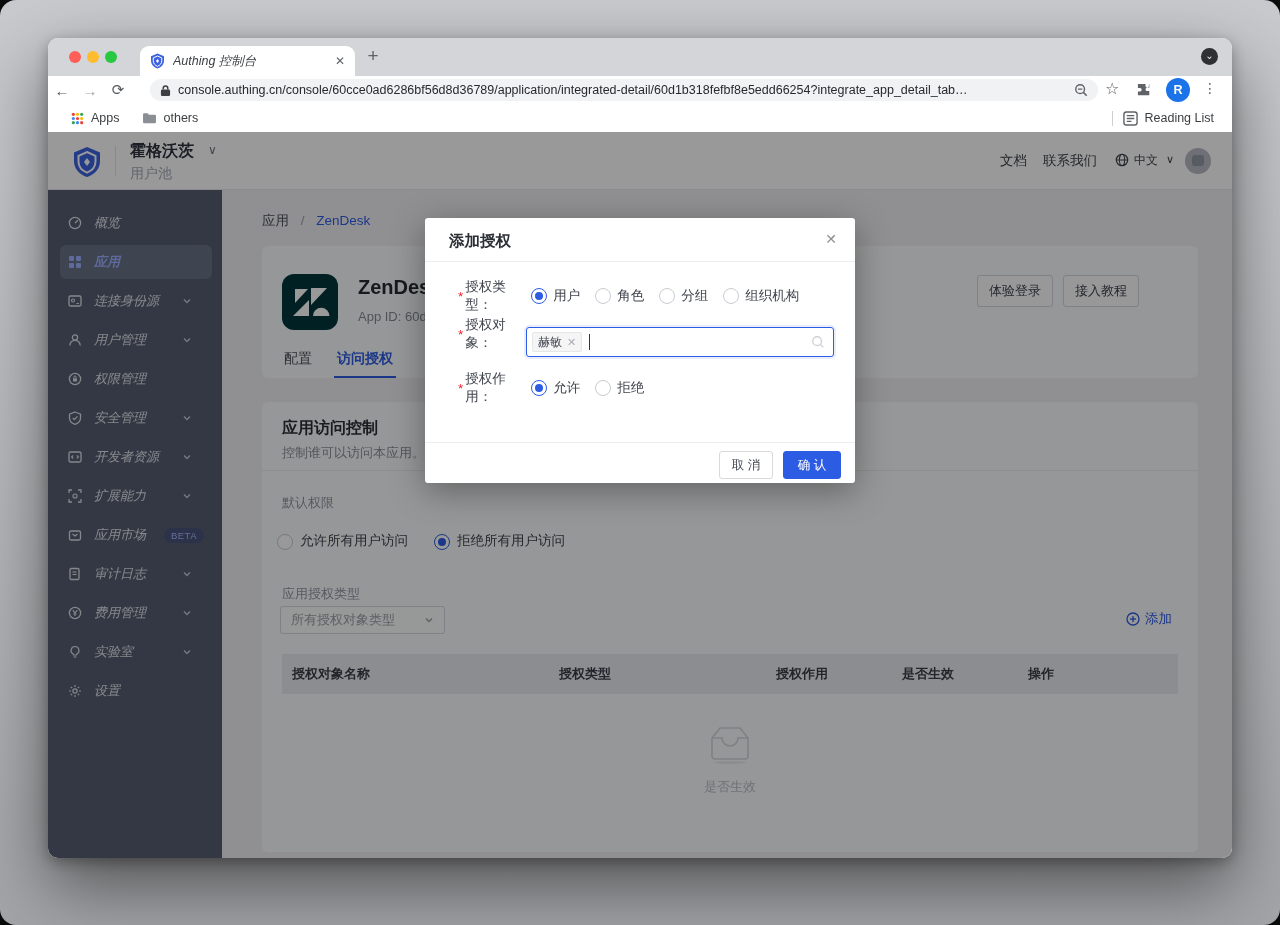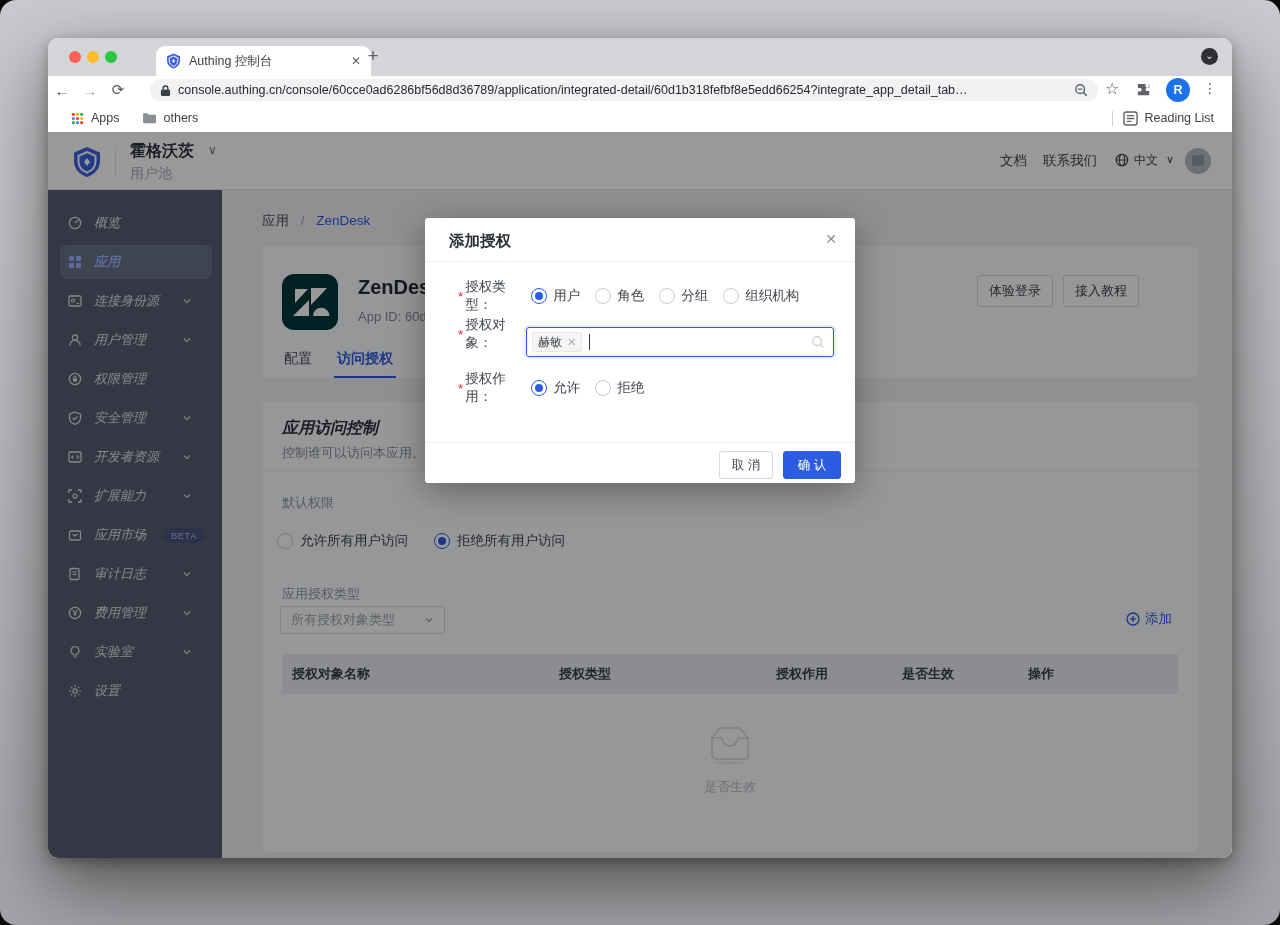--- a/index.html
+++ b/index.html
@@ -6,22 +6,22 @@
   body{width:1280px;height:925px;overflow:hidden;background:#0b0b0c;
        font-family:"Liberation Sans","DejaVu Sans",sans-serif;}
   .abs{position:absolute;}
   #desktop{position:absolute;inset:0;border-radius:16px;
            background:linear-gradient(180deg,#c9cacd 0%,#b4b5b8 55%,#a3a4a7 100%);}
   
   #window{position:absolute;left:48px;top:38px;width:1184px;height:820px;border-radius:10px;
           background:#fff;box-shadow:0 28px 70px rgba(0,0,0,.5),0 4px 14px rgba(0,0,0,.3);overflow:hidden;}
   #tabstrip{position:absolute;left:0;top:0;width:100%;height:38px;background:#d3d5d9;}
   .traffic{position:absolute;top:13px;width:12px;height:12px;border-radius:50%;}
-  #tab{position:absolute;left:108px;top:8px;width:215px;height:30px;background:#fff;
-       border-radius:9px 9px 0 0;display:flex;align-items:center;padding:0 10px;box-sizing:border-box;}
+  #tab{position:absolute;left:92px;top:8px;width:215px;height:30px;background:#fff;
+       border-radius:9px 9px 0 0;display:flex;align-items:center;padding:0 10px;box-sizing:border-box;font-style:italic;}
   #tab .title{font-size:12.5px;color:#3c4043;margin-left:8px;flex:1;white-space:nowrap;overflow:hidden;}
   #tab .close{color:#5f6368;font-size:12px;}
   #newtab{position:absolute;left:312px;top:7px;font-size:19px;color:#5f6368;width:26px;text-align:center;}
   #tabsearch{position:absolute;right:14px;top:10px;width:17px;height:17px;border-radius:50%;background:#2e3033;
              color:#e8eaed;font-size:10px;text-align:center;line-height:16px;}
   #urlrow{position:absolute;left:0;top:38px;width:100%;height:28px;background:#fff;display:flex;align-items:center;}
   .navic{font-size:15px;color:#55585c;width:28px;text-align:center;}
   #fwd{color:#a2a6aa;}
   #urlpill{position:absolute;left:102px;top:41px;width:948px;height:22px;border-radius:11px;background:#f0f2f4;
            display:flex;align-items:center;padding:0 10px;box-sizing:border-box;}
@@ -47,30 +47,30 @@
   #card1{top:56px;height:132px;}
   #applogo{position:absolute;left:20px;top:28px;width:56px;height:56px;border-radius:12px;background:#03363d;}
   #appname{position:absolute;left:96px;top:30px;font-size:20px;font-weight:bold;color:#262a31;}
   #appid{position:absolute;left:96px;top:63px;font-size:13px;color:#868b94;}
   .ctab{position:absolute;bottom:10px;font-size:14px;color:#4b505c;}
   #tabAccess{color:#2d5ce4;font-weight:bold;}
   #tabAccess:after{content:"";position:absolute;left:-3px;right:-3px;bottom:-10px;height:2px;background:#2d5ce4;}
   .obtn{position:absolute;top:29px;width:74px;height:30px;border:1px solid #d4d7dc;border-radius:3px;background:#fdfdfe;
         font-size:13px;color:#3f444d;text-align:center;line-height:30px;}
   #card2{top:212px;height:450px;}
-  #acTitle{position:absolute;left:20px;top:16px;font-size:16px;font-weight:bold;color:#2a2e36;font-style:italic;}
+  #acTitle{position:absolute;left:20px;top:16px;font-size:16px;font-weight:bold;color:#2a2e36;}
   #acSub{position:absolute;left:20px;top:42px;font-size:13px;color:#8a8f98;}
   #acDiv{position:absolute;left:0;top:68px;width:100%;height:1px;background:#ecedf0;}
   #defLbl{position:absolute;left:20px;top:92px;font-size:13px;color:#9097a3;}
   .radio{width:16px;height:16px;border-radius:50%;border:1px solid #c8cbd1;background:#fff;box-sizing:border-box;flex:none;}
   .radio.sel{border:1px solid #2d5ce4;position:relative;}
   .radio.sel:after{content:"";position:absolute;left:3px;top:3px;width:8px;height:8px;border-radius:50%;background:#2d5ce4;}
   .radrow{position:absolute;display:flex;align-items:center;font-size:13.5px;color:#3f444d;}
   .radrow .radio{margin-right:7px;}
-  .ropt{display:flex;align-items:center;margin-right:26px;}
+  .ropt{display:flex;align-items:flex-end;margin-right:26px;}
   #authzLbl{position:absolute;left:20px;top:183px;font-size:13px;color:#9097a3;}
   #select{position:absolute;left:18px;top:204px;width:165px;height:28px;border:1px solid #d5d8dd;border-radius:3px;
           background:#fcfdfe;display:flex;align-items:center;font-size:13px;color:#9aa0a9;padding:0 10px;box-sizing:border-box;}
   #addlink{position:absolute;right:26px;top:208px;display:flex;align-items:center;font-size:13.5px;color:#2d5ce4;}
   #thead{position:absolute;left:20px;right:20px;top:252px;height:40px;background:#e9ecf1;display:flex;align-items:center;
          font-size:13px;color:#3a3f48;font-weight:bold;}
   .th1{width:277px;padding-left:10px;box-sizing:border-box;}
   .th2{width:217px;}.th3{width:126px;}.th4{width:126px;}.th5{flex:1;}
   #empty{position:absolute;left:0;right:0;top:322px;text-align:center;}
   #empty .etext{font-size:13px;color:#b9bdc4;margin-top:10px;}

